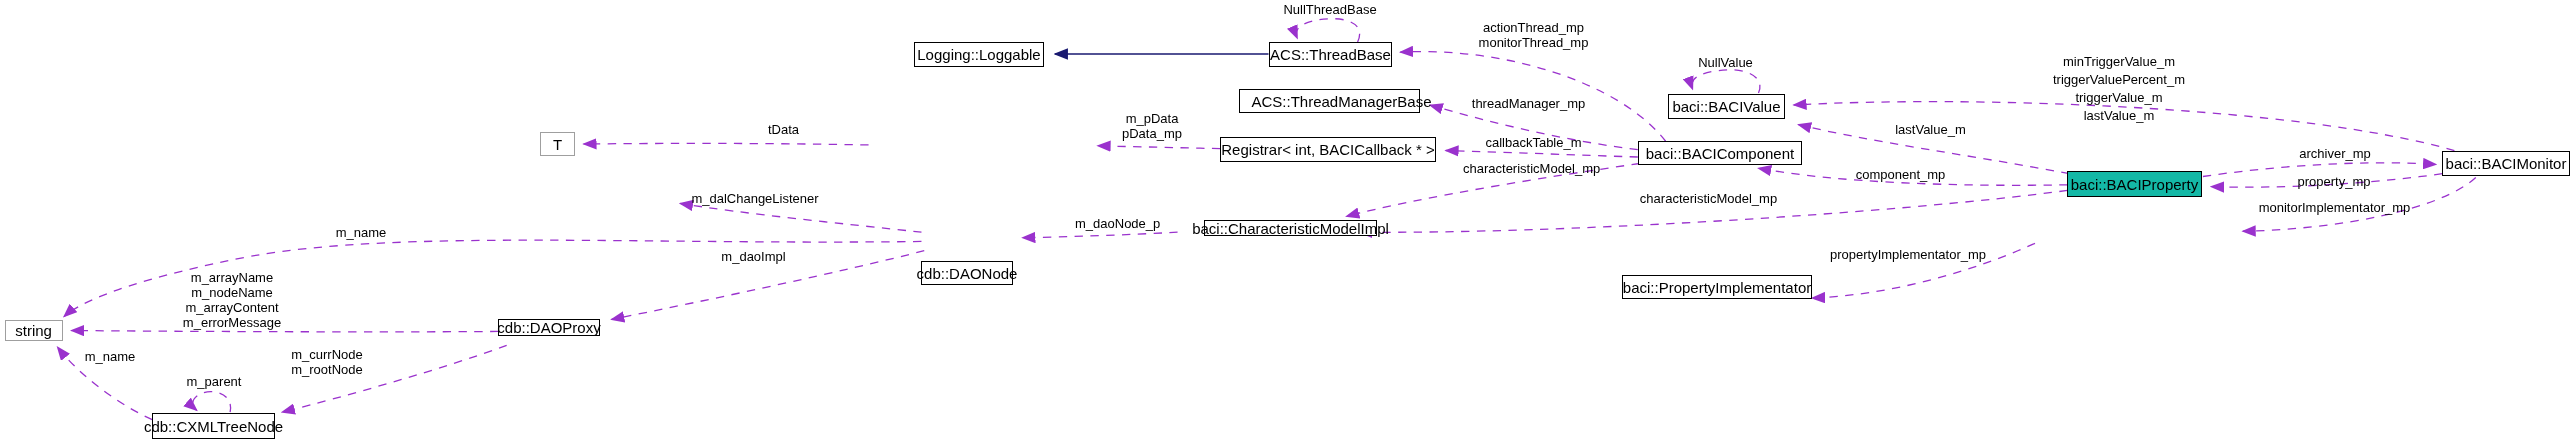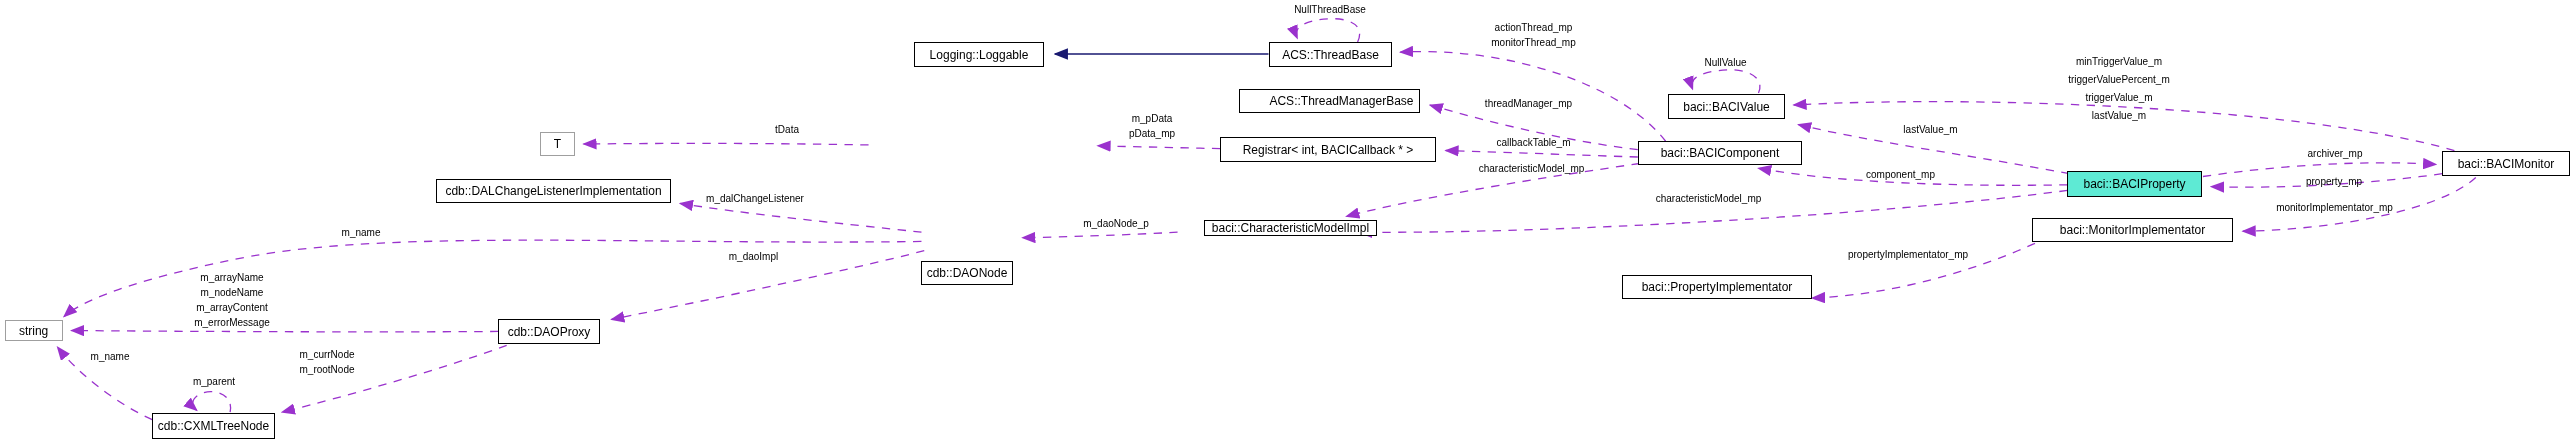--- a/index.html
+++ b/index.html
@@ -11,30 +11,30 @@
     color:#000;
     overflow:hidden;
   }
   #edges{position:absolute;left:0;top:0;width:2576px;height:443px;}
   .node{
     position:absolute;
     box-sizing:border-box;
     display:flex;align-items:center;justify-content:center;
     background:#ffffff;
     border:0.9px solid #000000;
-    font-size:12px;
+    font-size:15px;
     white-space:nowrap;
     line-height:1;
     z-index:2;
   }
   .node.external{border-color:#9f9f9f;}
-  .node.highlight{background:#5eead4;}
+  .node.highlight{background:#14b8a6;}
   .elabel{
     position:absolute;
-    font-size:10px;
+    font-size:13px;
     line-height:15px;
     white-space:pre;
     text-align:center;
     z-index:3;
   }
   .edge{fill:none;stroke:#9a32cd;stroke-width:1.4;stroke-dasharray:9,8;}
   .edge.solid{stroke:#191970;stroke-dasharray:none;}
 </style>
 </head>
 <body>
@@ -79,28 +79,26 @@
   </svg>
 
   <div class="node" style="left:914px;top:42px;width:130px;height:25px;">Logging::Loggable</div>
   <div class="node" style="left:1269px;top:42px;width:123px;height:25px;">ACS::ThreadBase</div>
   <div class="node" style="left:1239px;top:89px;width:181px;height:24px;padding-left:24px;">ACS::ThreadManagerBase</div>
   <div class="node" style="left:1220px;top:137px;width:216px;height:25px;">Registrar&lt; int, BACICallback * &gt;</div>
   <div class="node" style="left:1668px;top:94px;width:117px;height:25px;">baci::BACIValue</div>
   <div class="node" style="left:1638px;top:141px;width:164px;height:24px;">baci::BACIComponent</div>
   <div class="node" style="left:2442px;top:151px;width:128px;height:25px;">baci::BACIMonitor</div>
   <div class="node highlight" style="left:2067px;top:171px;width:135px;height:26px;">baci::BACIProperty</div>
-  <div class="node" style="left:2032px;top:218px;width:201px;height:24px;">baci::MonitorImplementator</div>
   <div class="node" style="left:1622px;top:275px;width:190px;height:24px;">baci::PropertyImplementator</div>
   <div class="node external" style="left:540px;top:132px;width:35px;height:24px;">T</div>
-  <div class="node" style="left:436px;top:179px;width:235px;height:24px;">cdb::DALChangeListenerImplementation</div>
   <div class="node" style="left:921px;top:225px;width:92px;height:24px;margin-top:36px;">cdb::DAONode</div>
   <div class="node" style="left:1178px;top:220px;width:173px;height:16px;margin-left:26px;">baci::CharacteristicModelImpl</div>
   <div class="node external" style="left:4.6px;top:320px;width:58px;height:21.3px;">string</div>
-  <div class="node" style="left:498px;top:319px;width:102px;height:25px;">cdb::DAOProxy</div>
+  <div class="node" style="left:498px;top:319px;width:102px;height:17px;">cdb::DAOProxy</div>
   <div class="node" style="left:152px;top:413px;width:123px;height:26px;">cdb::CXMLTreeNode</div>
 
   <div class="elabel" style="left:1279px;top:1.9px;width:102px;">NullThreadBase</div>
   <div class="elabel" style="left:1464px;top:20.4px;width:139px;">actionThread_mp
 monitorThread_mp</div>
   <div class="elabel" style="left:1466px;top:96px;width:125px;">threadManager_mp</div>
   <div class="elabel" style="left:1480px;top:135px;width:107px;text-align:center;">callbackTable_m</div>
   <div class="elabel" style="left:1693px;top:55px;width:65px;">NullValue</div>
   <div class="elabel" style="left:2041px;top:53px;width:156px;line-height:18px;">minTriggerValue_m
 triggerValuePercent_m

